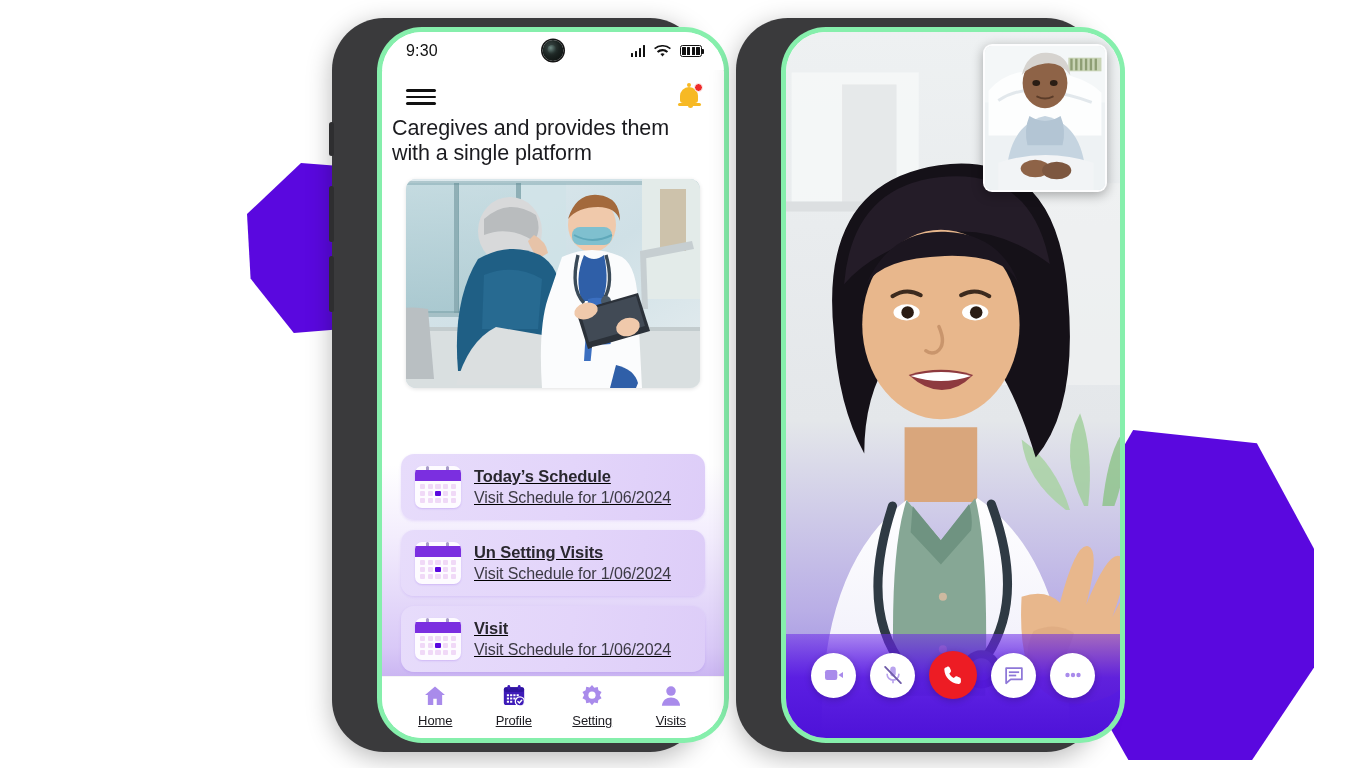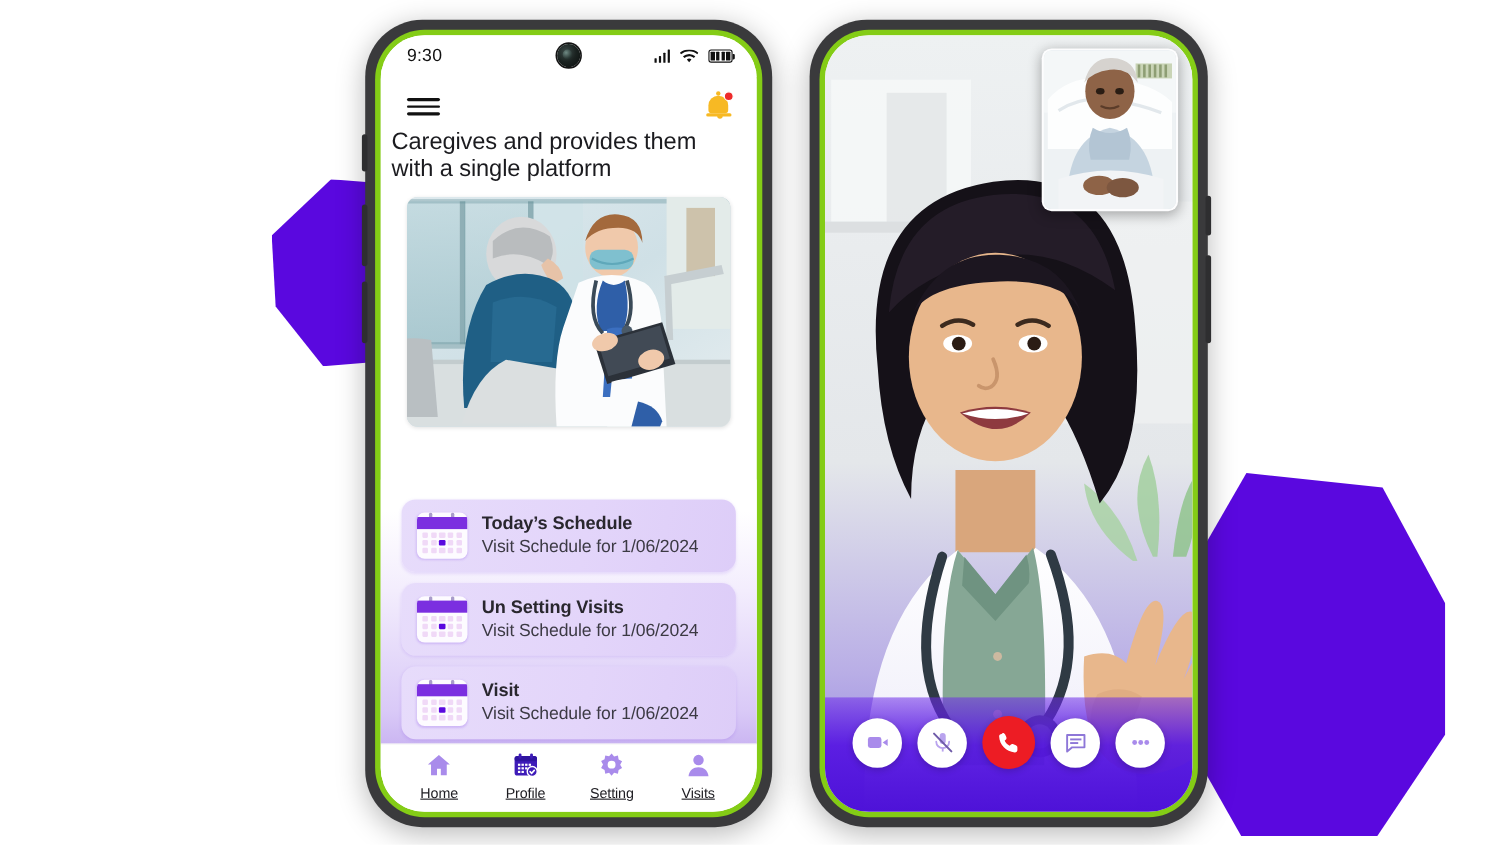--- a/index.html
+++ b/index.html
@@ -27,21 +27,21 @@
 
   
   .phone {
     position:absolute; border-radius:52px;
     background:#3a3a3c;
     padding:9px;
     box-shadow:0 6px 26px rgba(0,0,0,.28);
   }
   .phone-inner {
     width:100%; height:100%;
-    background:#84cc16; border-radius:45px; padding:5px;
+    background:#86efac; border-radius:45px; padding:5px;margin-left:36px;
   }
   .screen {
     position:relative; width:100%; height:100%;
     background:#fff; border-radius:40px; overflow:hidden;
   }
   #phone-left  { left:332px; top:18px;  width:370px; height:734px; }
   #phone-right { left:736px; top:18px;  width:362px; height:734px; }
 
   
   .btn-side { position:absolute; background:#2e2e30; border-radius:3px; }
@@ -96,20 +96,21 @@
 
   
   .hero { margin:14px 24px 0 24px; height:209px; border-radius:10px; overflow:hidden; position:relative; box-shadow:0 1px 4px rgba(0,0,0,.12); background:#cfdde2; }
   .hero svg { display:block; width:100%; height:100%; }
 
   
   .cards-panel {
     position:absolute; left:0; right:0; top:404px; bottom:62px;
     background:linear-gradient(180deg,#ffffff 0%,#ffffff 12%,#f3edfd 42%,#d9c9f7 88%,#cbb6f2 100%);
     padding:18px 19px 0 19px;
+    text-decoration:underline;
   }
   .card {
     display:flex; align-items:center; gap:13px;
     height:66px; border-radius:13px; margin-bottom:10px; padding:0 14px;
     background:linear-gradient(100deg,#e7dcfb 0%,#e3d5fa 55%,#ddcdf8 100%);
     box-shadow:0 1px 3px rgba(90,8,223,.10);
   }
   .cal-icon { width:46px; height:42px; border-radius:7px; background:#fdfbff; position:relative; flex:0 0 auto; box-shadow:0 1px 2px rgba(90,8,223,.16); overflow:hidden; }
   .cal-top { position:absolute; left:0; right:0; top:4px; height:11px; background:#8A2BE2; background:#7B2FE0; }
   .cal-ring { position:absolute; top:0px; width:3px; height:8px; background:#a99ccb; border-radius:2px; }

